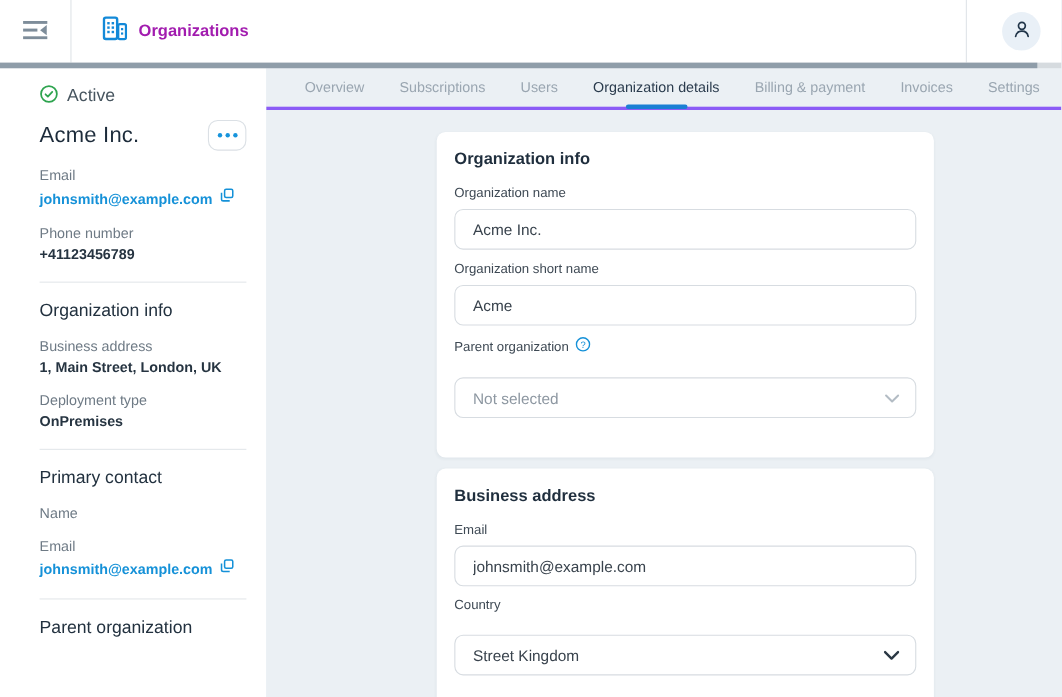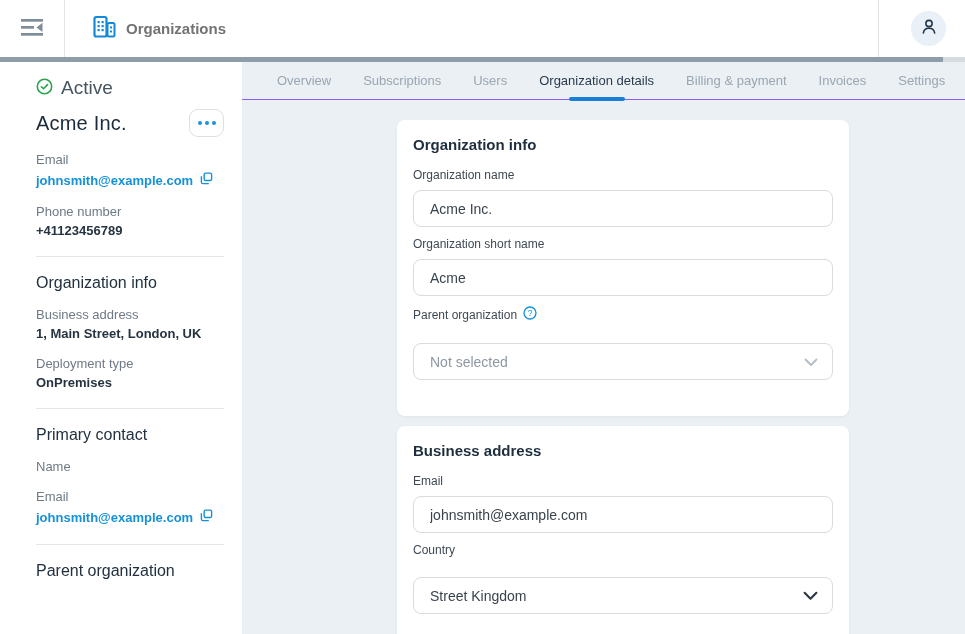--- a/index.html
+++ b/index.html
@@ -15,60 +15,60 @@
   .header {
     position:absolute; top:0; left:0; right:0; height:57px;
     background:#fff; display:flex; align-items:center; z-index:5;
   }
   .menu-btn {
     width:64px; height:100%; display:flex; align-items:center; justify-content:center;
     cursor:pointer; background:none; border:none;
   }
   .header-vdiv { width:1px; height:100%; background:#dfe4e8; }
   .title-group { display:flex; align-items:center; gap:10px; margin-left:28px; flex:1; }
-  .app-title { font-size:15px; font-weight:bold; color:#737373; }
+  .app-title { font-size:15px; font-weight:bold; color:#a21caf; }
   .avatar-wrap { height:100%; display:flex; align-items:center; padding:0 19px 0 32px; }
   .avatar {
     width:35px; height:35px; border-radius:50%; background:#e9f0f7;
     display:flex; align-items:center; justify-content:center; cursor:pointer; border:none;
   }
 
   
   .hscroll { position:absolute; top:57px; left:0; right:0; height:5px; background:#d6dbdf; z-index:6; }
   .hscroll-thumb { height:100%; width:943px; background:#8f9da9; }
 
   
   .content-row { position:absolute; top:62px; left:0; right:0; bottom:0; display:flex; }
 
   
   .sidebar {
     width:242px; min-width:242px; background:#fff; padding:15px 18px 0 36px; overflow:hidden;
   }
   .status-row { display:flex; align-items:center; gap:8px; }
-  .status-text { font-size:19px; color:#47555f; }
+  .status-text { font-size:16px; color:#47555f; }
   .title-row { display:flex; align-items:center; justify-content:space-between; margin-top:10px; }
   .org-title { font-size:20px; font-weight:500; color:#1c2b3a; letter-spacing:.2px; }
   .more-btn {
     width:35px; height:28px; border:1px solid #dbe0e5; border-radius:9px; background:#fff;
     display:flex; align-items:center; justify-content:center; gap:3px; cursor:pointer;
   }
   .more-btn i { width:4px; height:4px; border-radius:50%; background:#1794dc; display:block; }
   .registered { margin-top:10px; font-size:13px; color:#8d97a1; }
   .sb-label { font-size:13px; color:#6e7a85; margin-top:15px; }
   .sb-value { font-size:13px; font-weight:bold; color:#263441; margin-top:4px; }
   .sb-link-row { display:flex; align-items:center; gap:7px; margin-top:4px; cursor:pointer; }
   .sb-link { font-size:13px; font-weight:bold; color:#1591d8; }
   .sb-divider { border:none; border-top:1px solid #e3e7ea; margin:18px 0 0 0; }
   .sb-heading { font-size:16px; font-weight:500; color:#22313f; margin-top:17px; }
 
   
   .main { flex:1; background:#ebf0f4; overflow:hidden; }
   .tabbar {
     height:38px; display:flex; align-items:center; gap:32px;
-    padding-left:35px; border-bottom:1px solid #8b5cf6;
+    padding-left:35px; border-bottom:3px solid #8b5cf6;
   }
   .tab {
     font-size:13px; color:#9aa6b1; cursor:pointer; position:relative;
     height:100%; display:flex; align-items:center; white-space:nowrap;
   }
   .tab.active { color:#2a3b4d; }
   .tab.active::after {
     content:""; position:absolute; bottom:-2px; left:50%; transform:translateX(-50%);
     width:56px; height:4px; border-radius:3px; background:#1a7fd4;
   }

